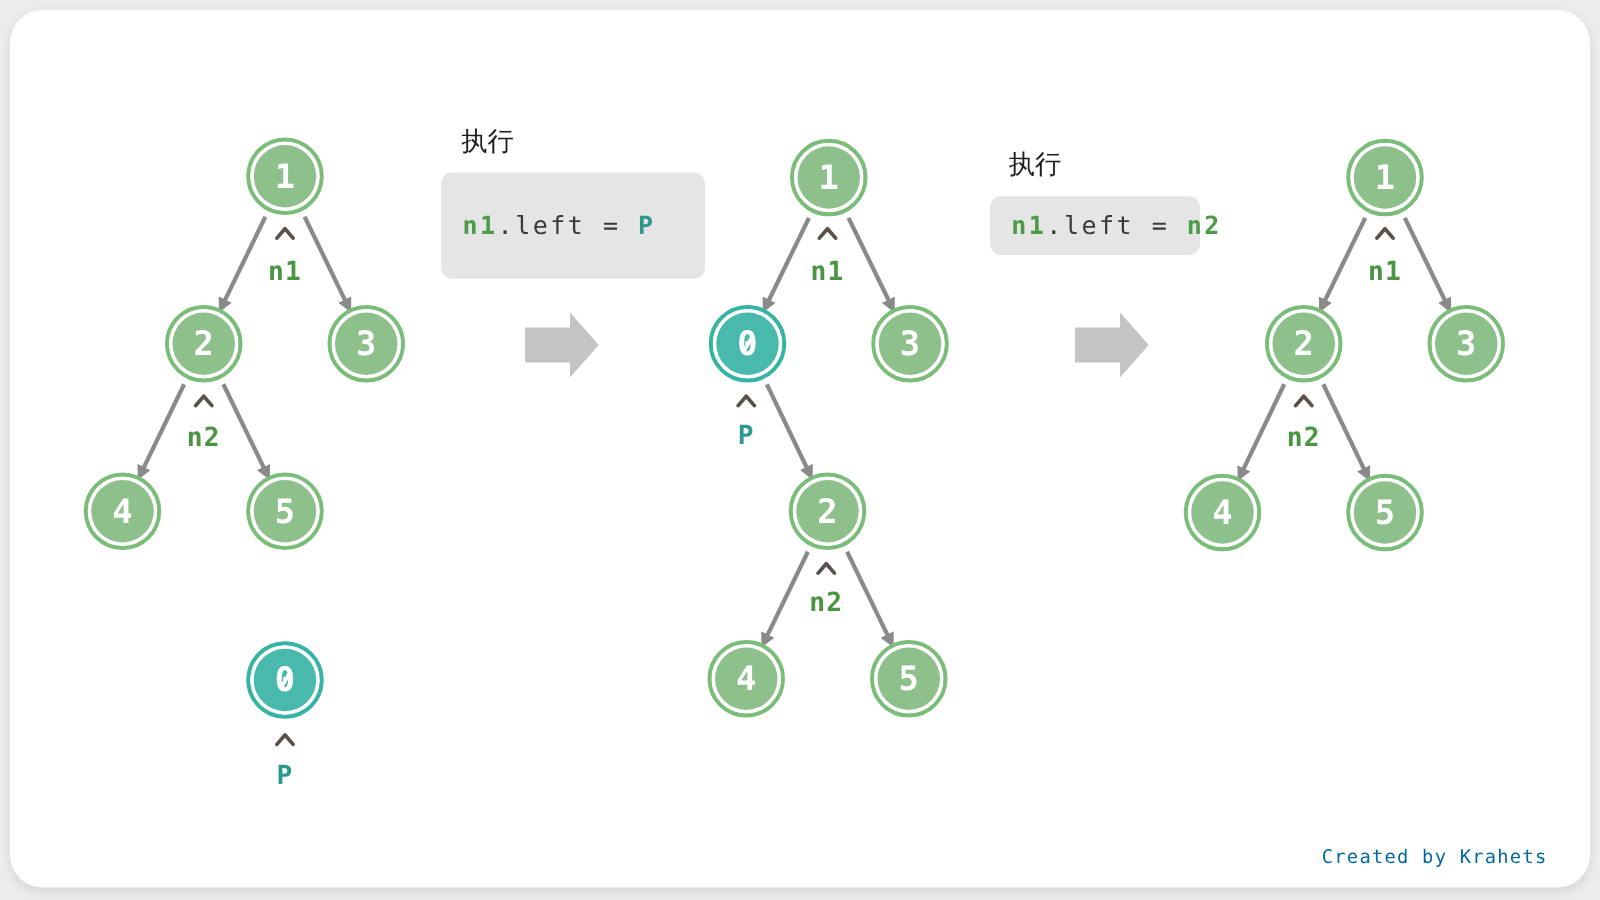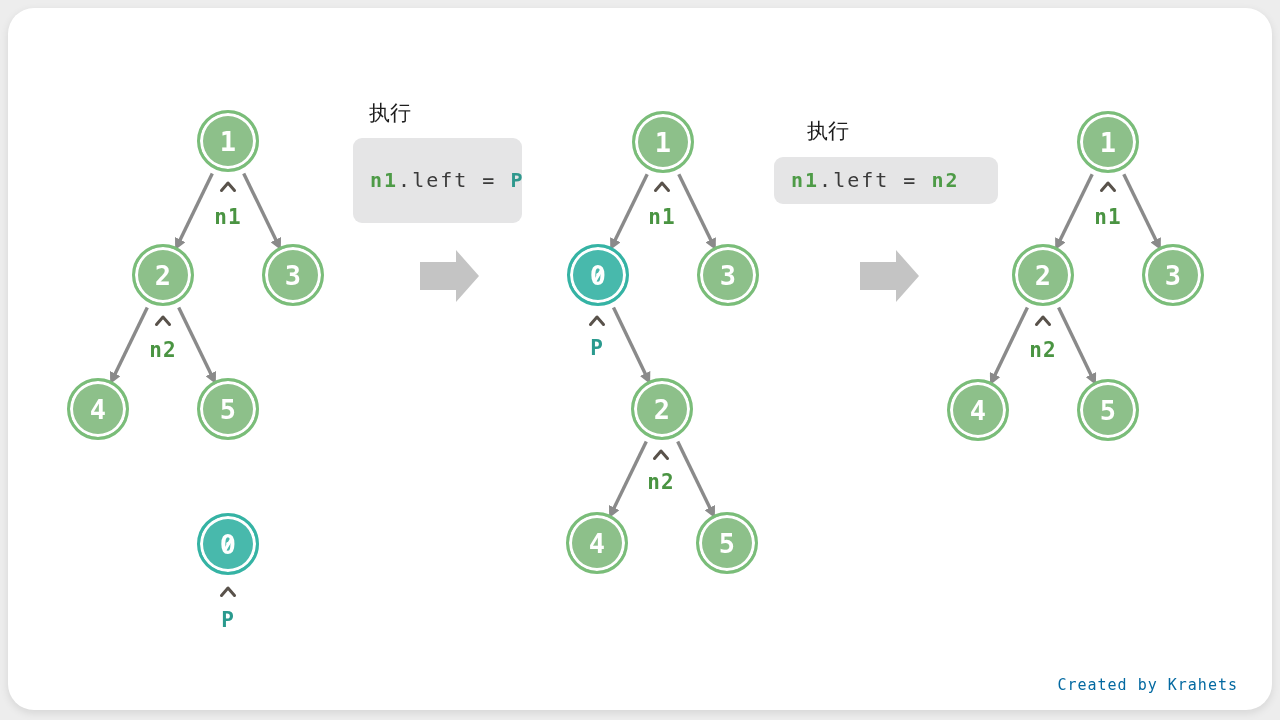--- a/index.html
+++ b/index.html
@@ -133,21 +133,21 @@
   <div class="node teal" style="left:228px;top:544px">
     <span>0</span>
     <span class="slash"></span>
     </div>
 
   <div class="ptr green" style="left:228px;top:217px">n1</div>
   <div class="ptr green" style="left:163px;top:350px">n2</div>
   <div class="ptr teal" style="left:228px;top:620px">P</div>
 
   <div class="exec-title" style="left:369px;top:99px">执行</div>
-  <div class="code-box" style="left:353px;top:138px;width:169px;height:85px">
+  <div class="code-box" style="left:353px;top:138px;width:211px;height:85px">
     <div class="line"><span class="tok-green">n1</span><span>.left = </span><span class="tok-teal">P</span></div>
   </div>
 
   <div class="node green" style="left:663px;top:142px">
     <span>1</span>
     </div>
   <div class="node teal" style="left:598px;top:275px">
     <span>0</span>
     <span class="slash"></span>
     </div>
@@ -162,21 +162,21 @@
     </div>
   <div class="node green" style="left:727px;top:543px">
     <span>5</span>
     </div>
 
   <div class="ptr green" style="left:662px;top:217px">n1</div>
   <div class="ptr teal" style="left:597px;top:348px">P</div>
   <div class="ptr green" style="left:661px;top:482px">n2</div>
 
   <div class="exec-title" style="left:807px;top:117px">执行</div>
-  <div class="code-box" style="left:774px;top:157px;width:224px;height:47px">
+  <div class="code-box" style="left:792px;top:157px;width:168px;height:47px">
     <div class="line"><span class="tok-green">n1</span><span>.left = </span><span class="tok-green">n2</span></div>
   </div>
 
   <div class="node green" style="left:1108px;top:142px">
     <span>1</span>
     </div>
   <div class="node green" style="left:1043px;top:275px">
     <span>2</span>
     </div>
   <div class="node green" style="left:1173px;top:275px">

